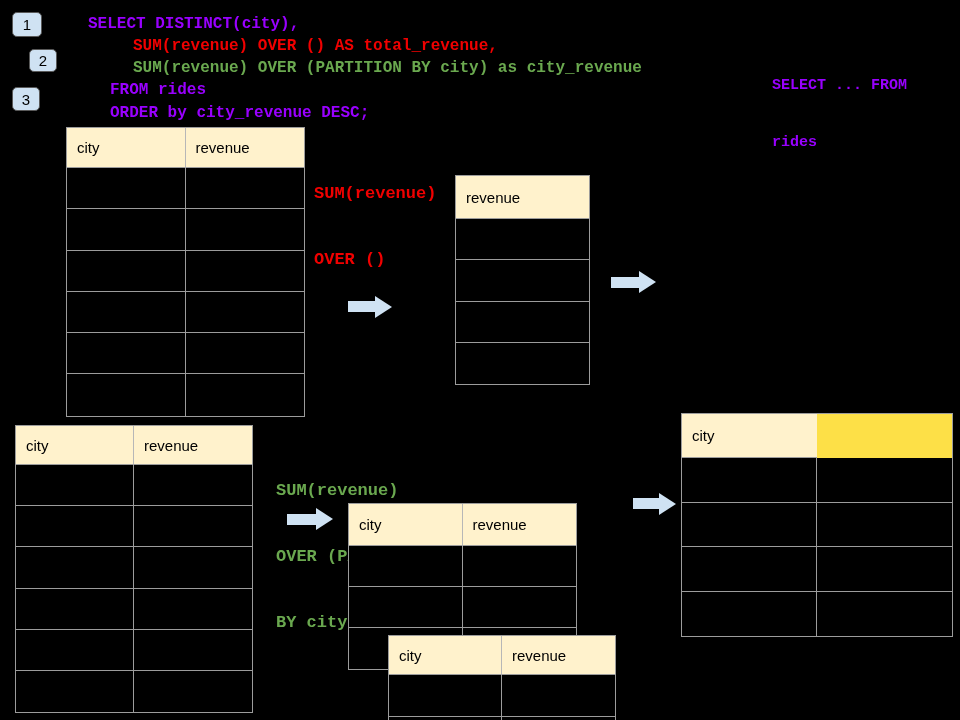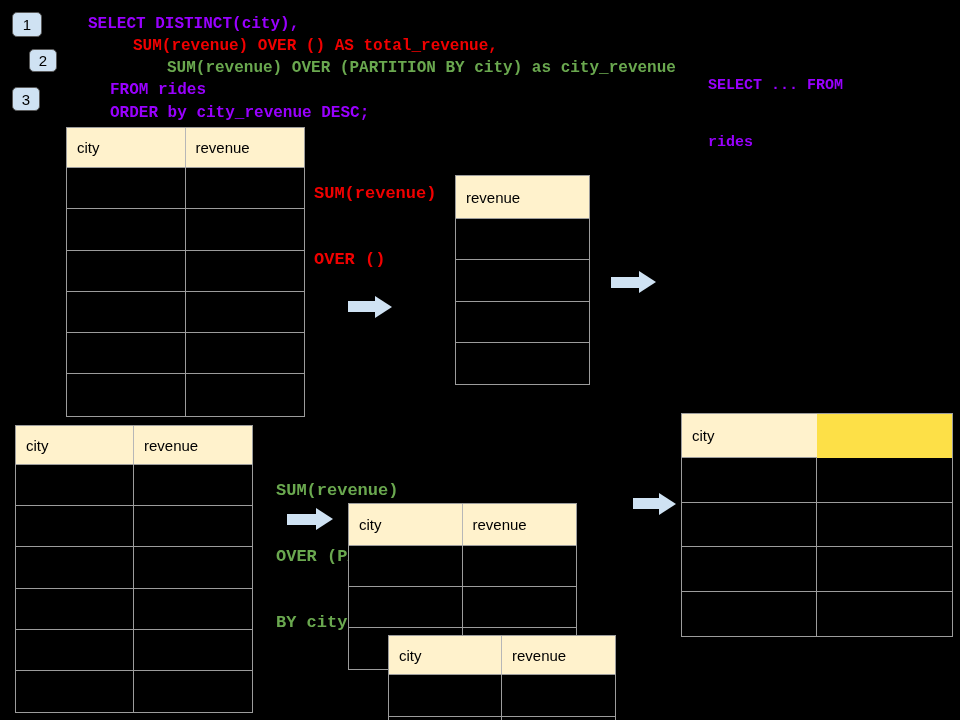--- a/index.html
+++ b/index.html
@@ -55,25 +55,25 @@
   </div>
 <div class="badge" style="left:29px;top:49px;width:28px;height:23px;">
     <span>2</span>
   </div>
 <div class="badge" style="left:12px;top:87px;width:28px;height:24px;">
     <span>3</span>
   </div>
 
 <div class="mono code-line purple" style="left:88px;top:13px;">SELECT DISTINCT(city),</div>
 <div class="mono code-line red" style="left:133px;top:35px;">SUM(revenue) OVER () AS total_revenue,</div>
-<div class="mono code-line green" style="left:133px;top:57px;margin-left:34px;">SUM(revenue) OVER (PARTITION BY city) as city_revenue</div>
+<div class="mono code-line green" style="left:133px;top:57px;">SUM(revenue) OVER (PARTITION BY city) as city_revenue</div>
 <div class="mono code-line purple" style="left:110px;top:79px;">FROM rides</div>
 <div class="mono code-line purple" style="left:110px;top:102px;text-align:right;">ORDER by city_revenue DESC;</div>
 
-<div class="mono side-note" style="left:708px;top:38px;">
+<div class="mono side-note" style="left:772px;top:38px;">
   <div>SELECT ... FROM</div>
   <div>rides</div>
 </div>
 
 <div class="mono annot red" style="left:314px;top:139px;">
   <div>SUM(revenue)</div>
   <div>OVER ()</div>
 </div>
 
 <div class="mono annot green" style="left:276px;top:436px;">

